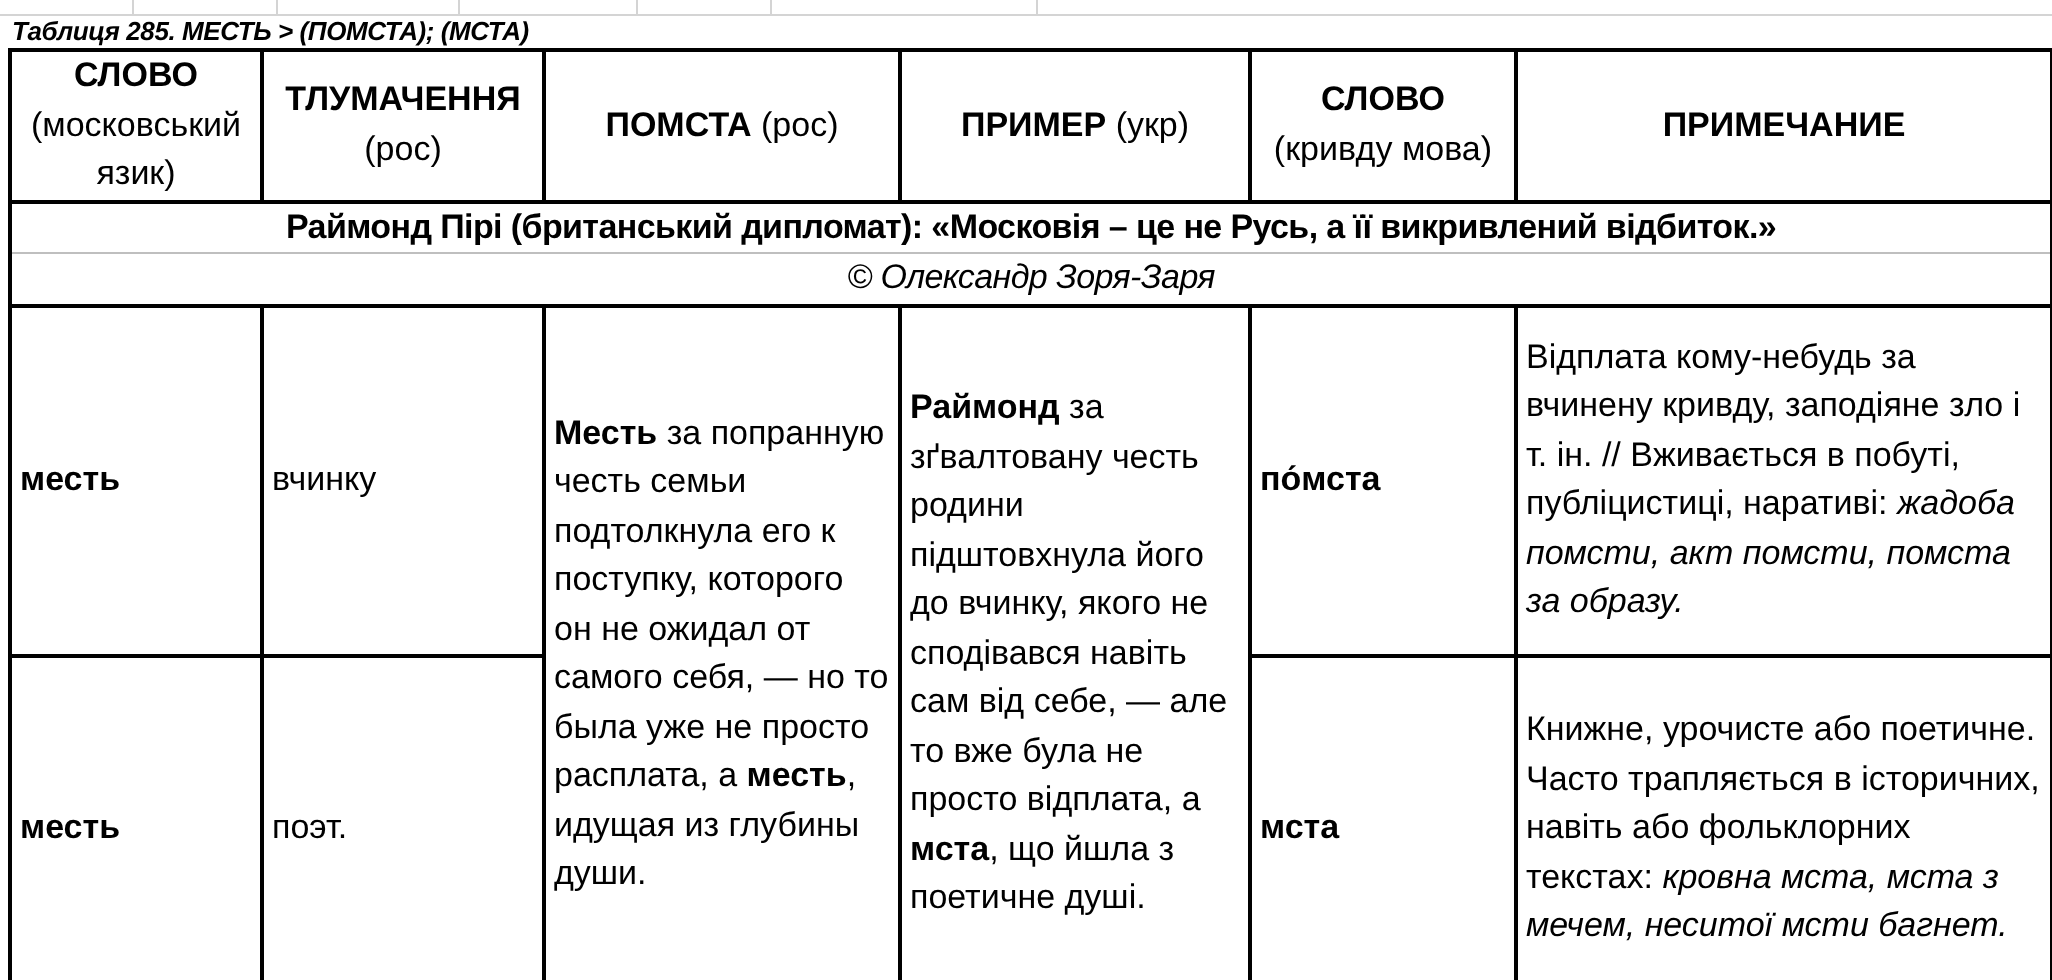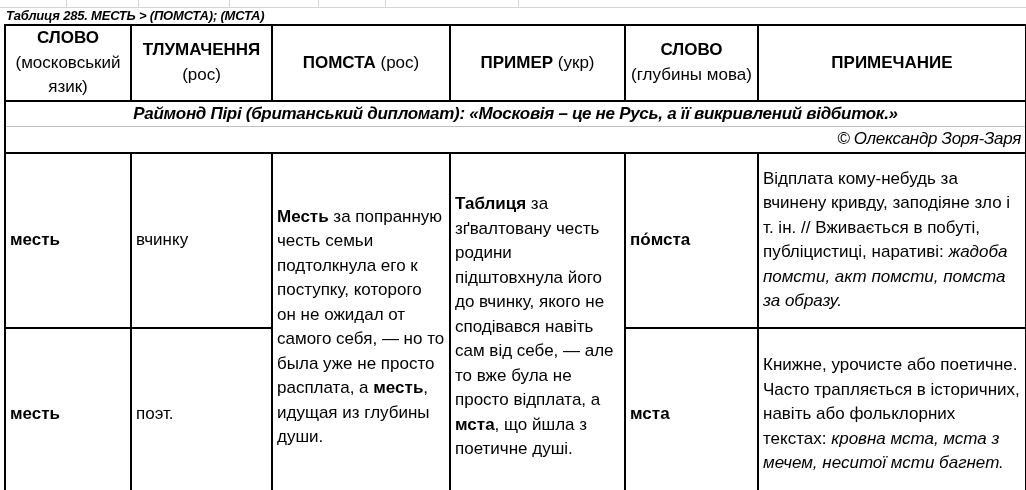--- a/index.html
+++ b/index.html
@@ -5,22 +5,22 @@
     html, body { margin:0; padding:0; background:#ffffff; }
     body { width:1026px; height:490px; position:relative; overflow:hidden; font-family:"Liberation Sans", sans-serif; color:#000; }
     .gridlines { position:absolute; left:0; top:0; width:1026px; height:8px; }
     .gridlines .vl { position:absolute; top:0; width:1px; height:8px; background:#d4d4d4; }
     .gridlines .hl { position:absolute; left:0; top:7px; width:1026px; height:1px; background:#d4d4d4; }
     .title { position:absolute; left:6px; top:8px; height:16px; line-height:16px; font-size:13px; font-weight:bold; font-style:italic; letter-spacing:-0.2px; }
     table.main { position:absolute; left:4px; top:24px; border-collapse:collapse; table-layout:fixed; width:1021px; }
     table.main td { border:2px solid #000; padding:0 4px; vertical-align:middle; font-size:17px; line-height:24.5px; }
     .hdr td { height:66px; text-align:center; font-size:17px; line-height:23px; }
     .hdr b { font-weight:bold; }
-    .quote td { border-bottom:1px solid #bfbfbf !important; text-align:center; font-style:italic; font-weight:bold; font-size:14.5px; height:18px; line-height:18px; letter-spacing:-0.3px; }
-    .copy td { border-top:1px solid #bfbfbf !important; text-align:right; font-style:italic; font-size:14.5px; height:18px; line-height:18px; letter-spacing:-0.3px; }
+    .quote td { border-bottom:1px solid #bfbfbf !important; text-align:center; font-weight:bold; font-size:14.5px; height:18px; line-height:18px; letter-spacing:-0.3px; }
+    .copy td { border-top:1px solid #bfbfbf !important; text-align:center; font-style:italic; font-size:14.5px; height:18px; line-height:18px; letter-spacing:-0.3px; }
     .r1 td, .r2 td { text-align:left; }
     .r1 td.bold, .r2 td.bold { font-weight:bold; }
     .r1 td { height:173px;border-radius:24px; }
     .r2 td { height:172px; }
     td.example { vertical-align:middle; padding-top:2px; }
     td.expl { vertical-align:top; padding-top:0; }
     i { font-style:italic; }
   </style>
 </head>
 <body>
@@ -45,34 +45,34 @@
     <col style="width:175px">
     <col style="width:133px">
     <col style="width:268px">
   </colgroup>
   <tbody>
       <tr class="hdr">
     <td><b>СЛОВО</b><br><span>(московський язик)</span></td>
     <td><b>ТЛУМАЧЕННЯ</b><br><span>(рос)</span></td>
     <td><b>ПОМСТА</b><span> (рос)</span></td>
     <td><b>ПРИМЕР</b><span> (укр)</span></td>
-    <td><b>СЛОВО</b><br><span>(глубины мова)</span></td>
+    <td><b>СЛОВО</b><br><span>(кривду мова)</span></td>
     <td><b>ПРИМЕЧАНИЕ</b></td>
   </tr>
   <tr class="quote">
     <td colspan="6">Раймонд Пірі (британський дипломат): «Московія – це не Русь, а її викривлений відбиток.»</td>
   </tr>
   <tr class="copy">
     <td colspan="6">© Олександр Зоря-Заря</td>
   </tr>
   <tr class="r1">
     <td class="bold">месть</td>
     <td>вчинку</td>
     <td rowspan="2" class="example"><b>Месть</b><span> за попранную честь семьи подтолкнула его к поступку, которого он не ожидал от самого себя, — но то была уже не просто расплата, а </span><b>месть</b><span>, идущая из глубины души.</span></td>
-    <td rowspan="2" class="example"><b>Таблиця</b><span> за зґвалтовану честь родини підштовхнула його до вчинку, якого не сподівався навіть сам від себе, — але то вже була не просто відплата, а </span><b>мста</b><span>, що йшла з поетичне душі.</span></td>
+    <td rowspan="2" class="example"><b>Раймонд</b><span> за зґвалтовану честь родини підштовхнула його до вчинку, якого не сподівався навіть сам від себе, — але то вже була не просто відплата, а </span><b>мста</b><span>, що йшла з поетичне душі.</span></td>
     <td class="bold">по́мста</td>
     <td class="expl"><span>Відплата кому-небудь за вчинену кривду, заподіяне зло і т. ін. // Вживається в побуті, публіцистиці, нарат­иві: </span><i>жадоба помсти, акт помсти, помста за образу.</i></td>
   </tr>
   <tr class="r2">
     <td class="bold">месть</td>
     <td>поэт.</td>
     <td class="bold">мста</td>
     <td class="expl"><span>Книжне, урочисте або поетичне. Часто трапляється в історичних, навіть або фольклорних текстах: </span><i>кровна мста, мста з мечем, неситої мсти багнет.</i></td>
   </tr>
 </tbody>

